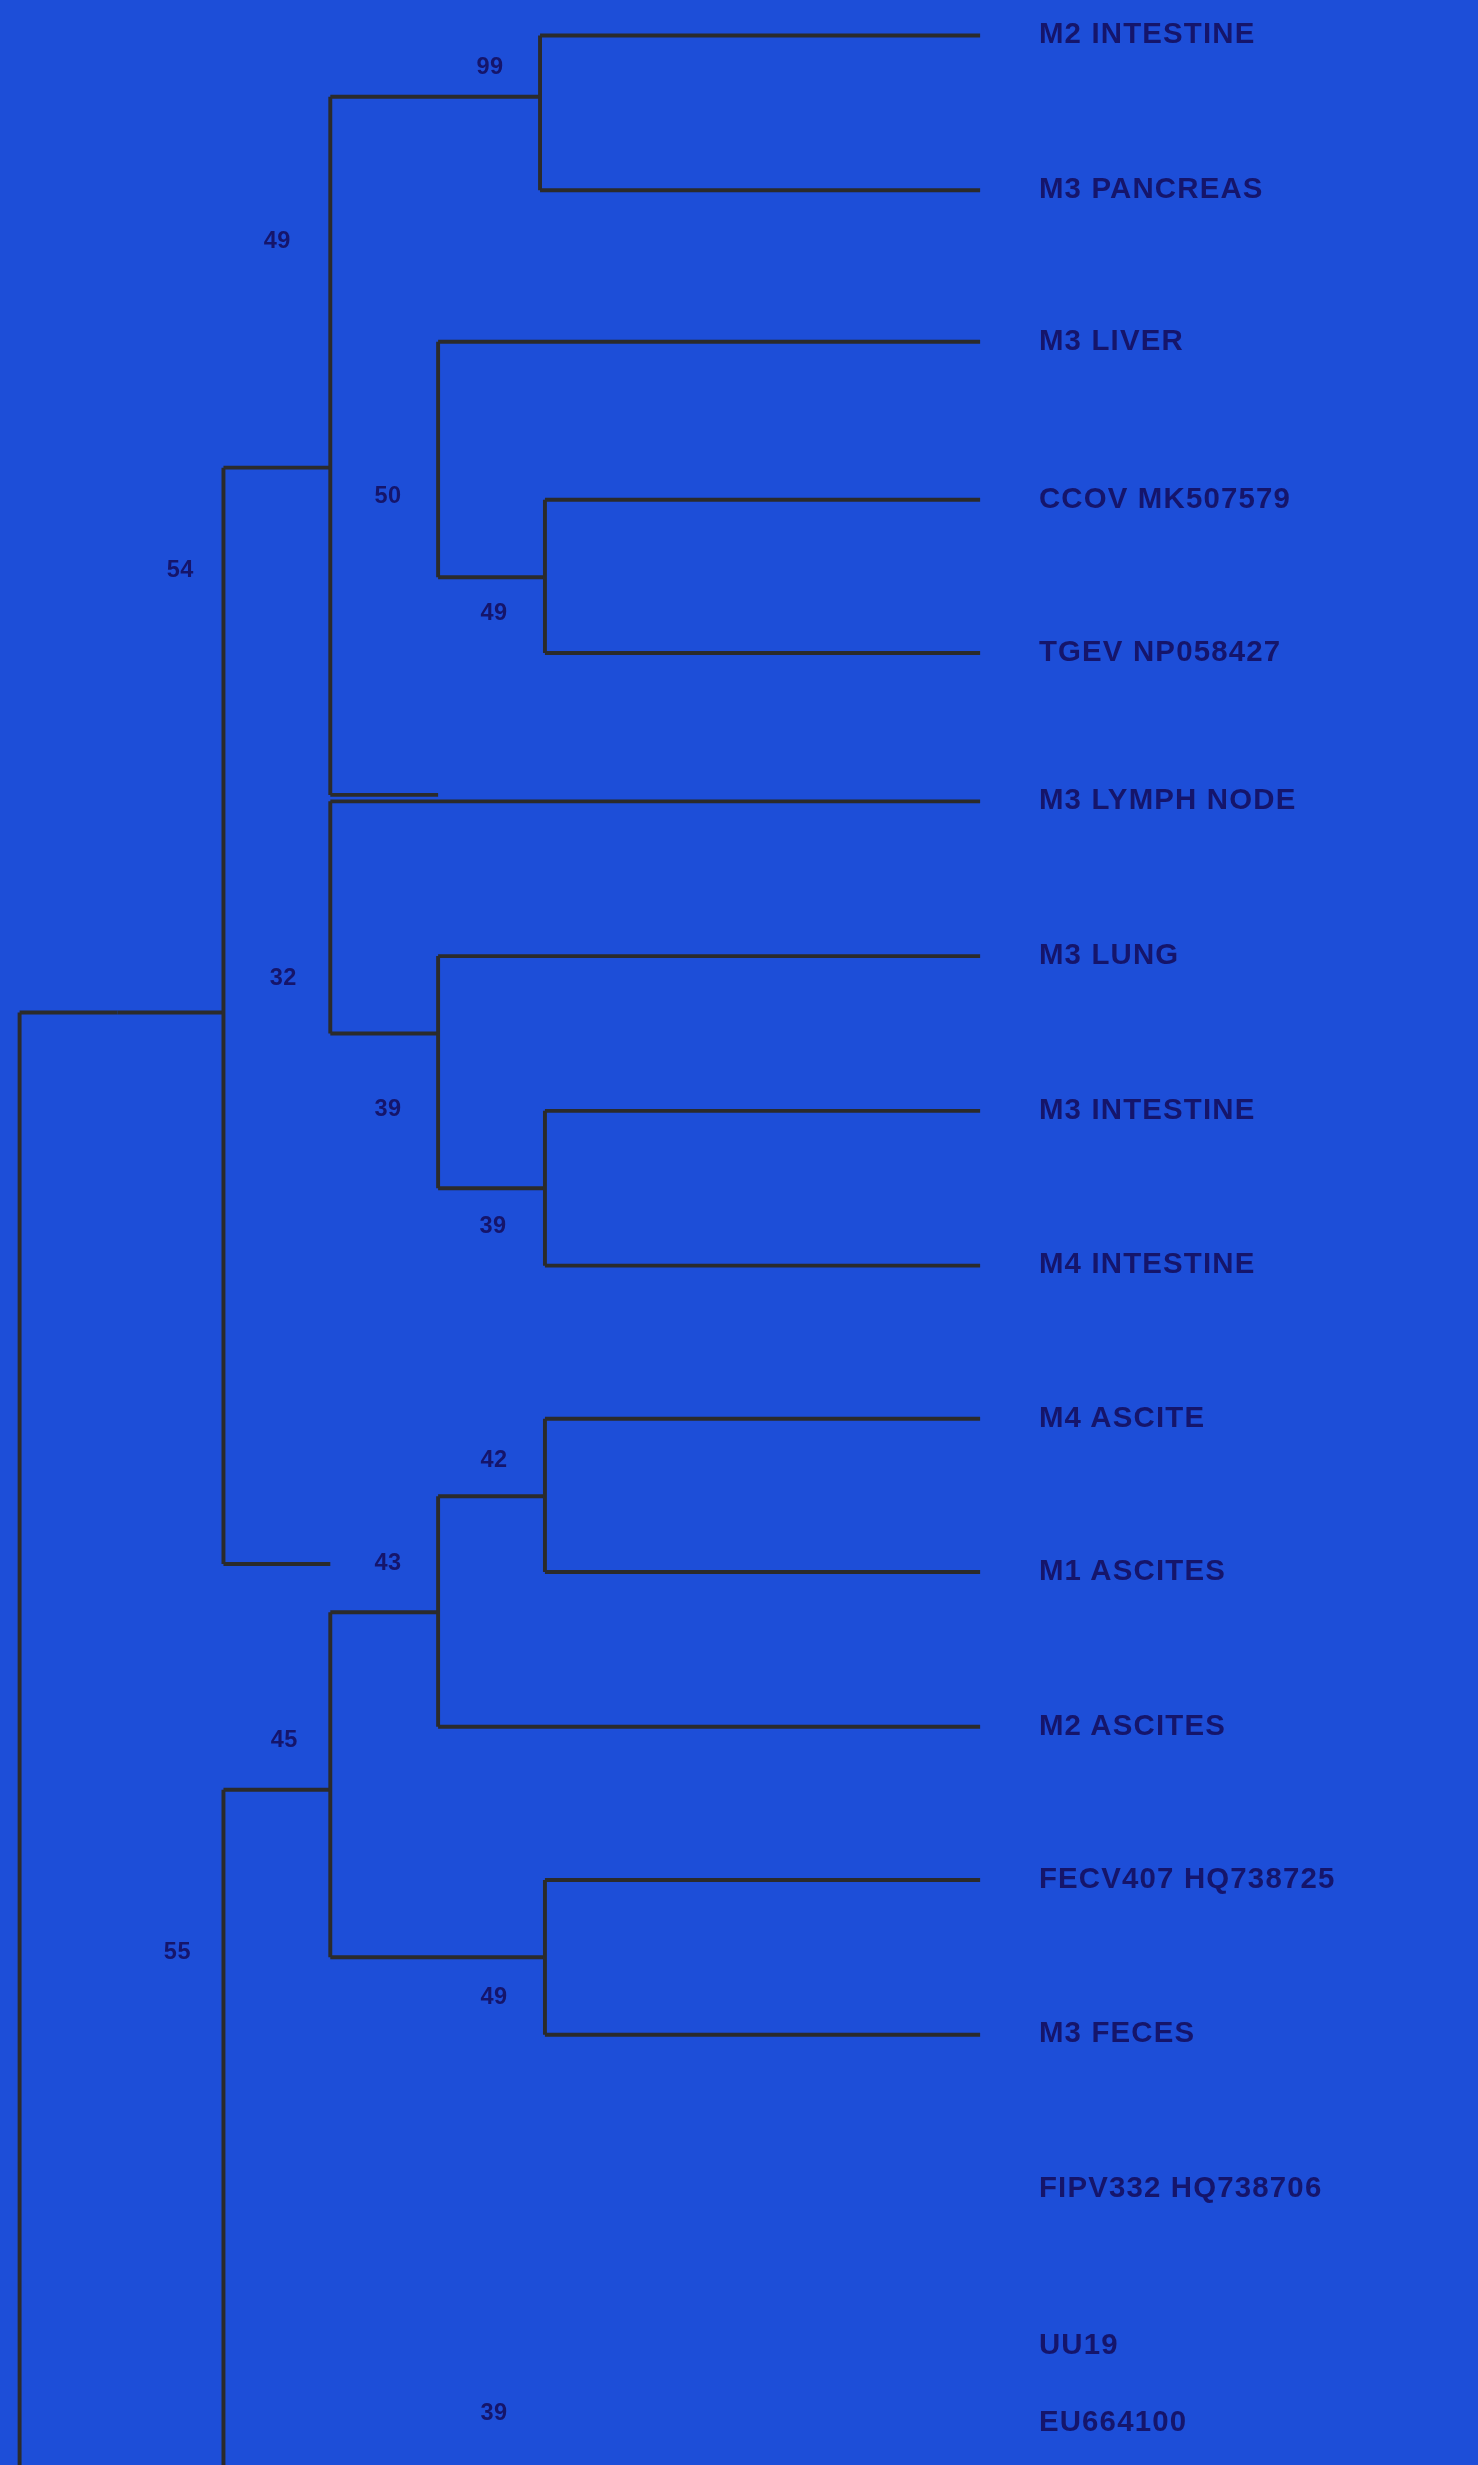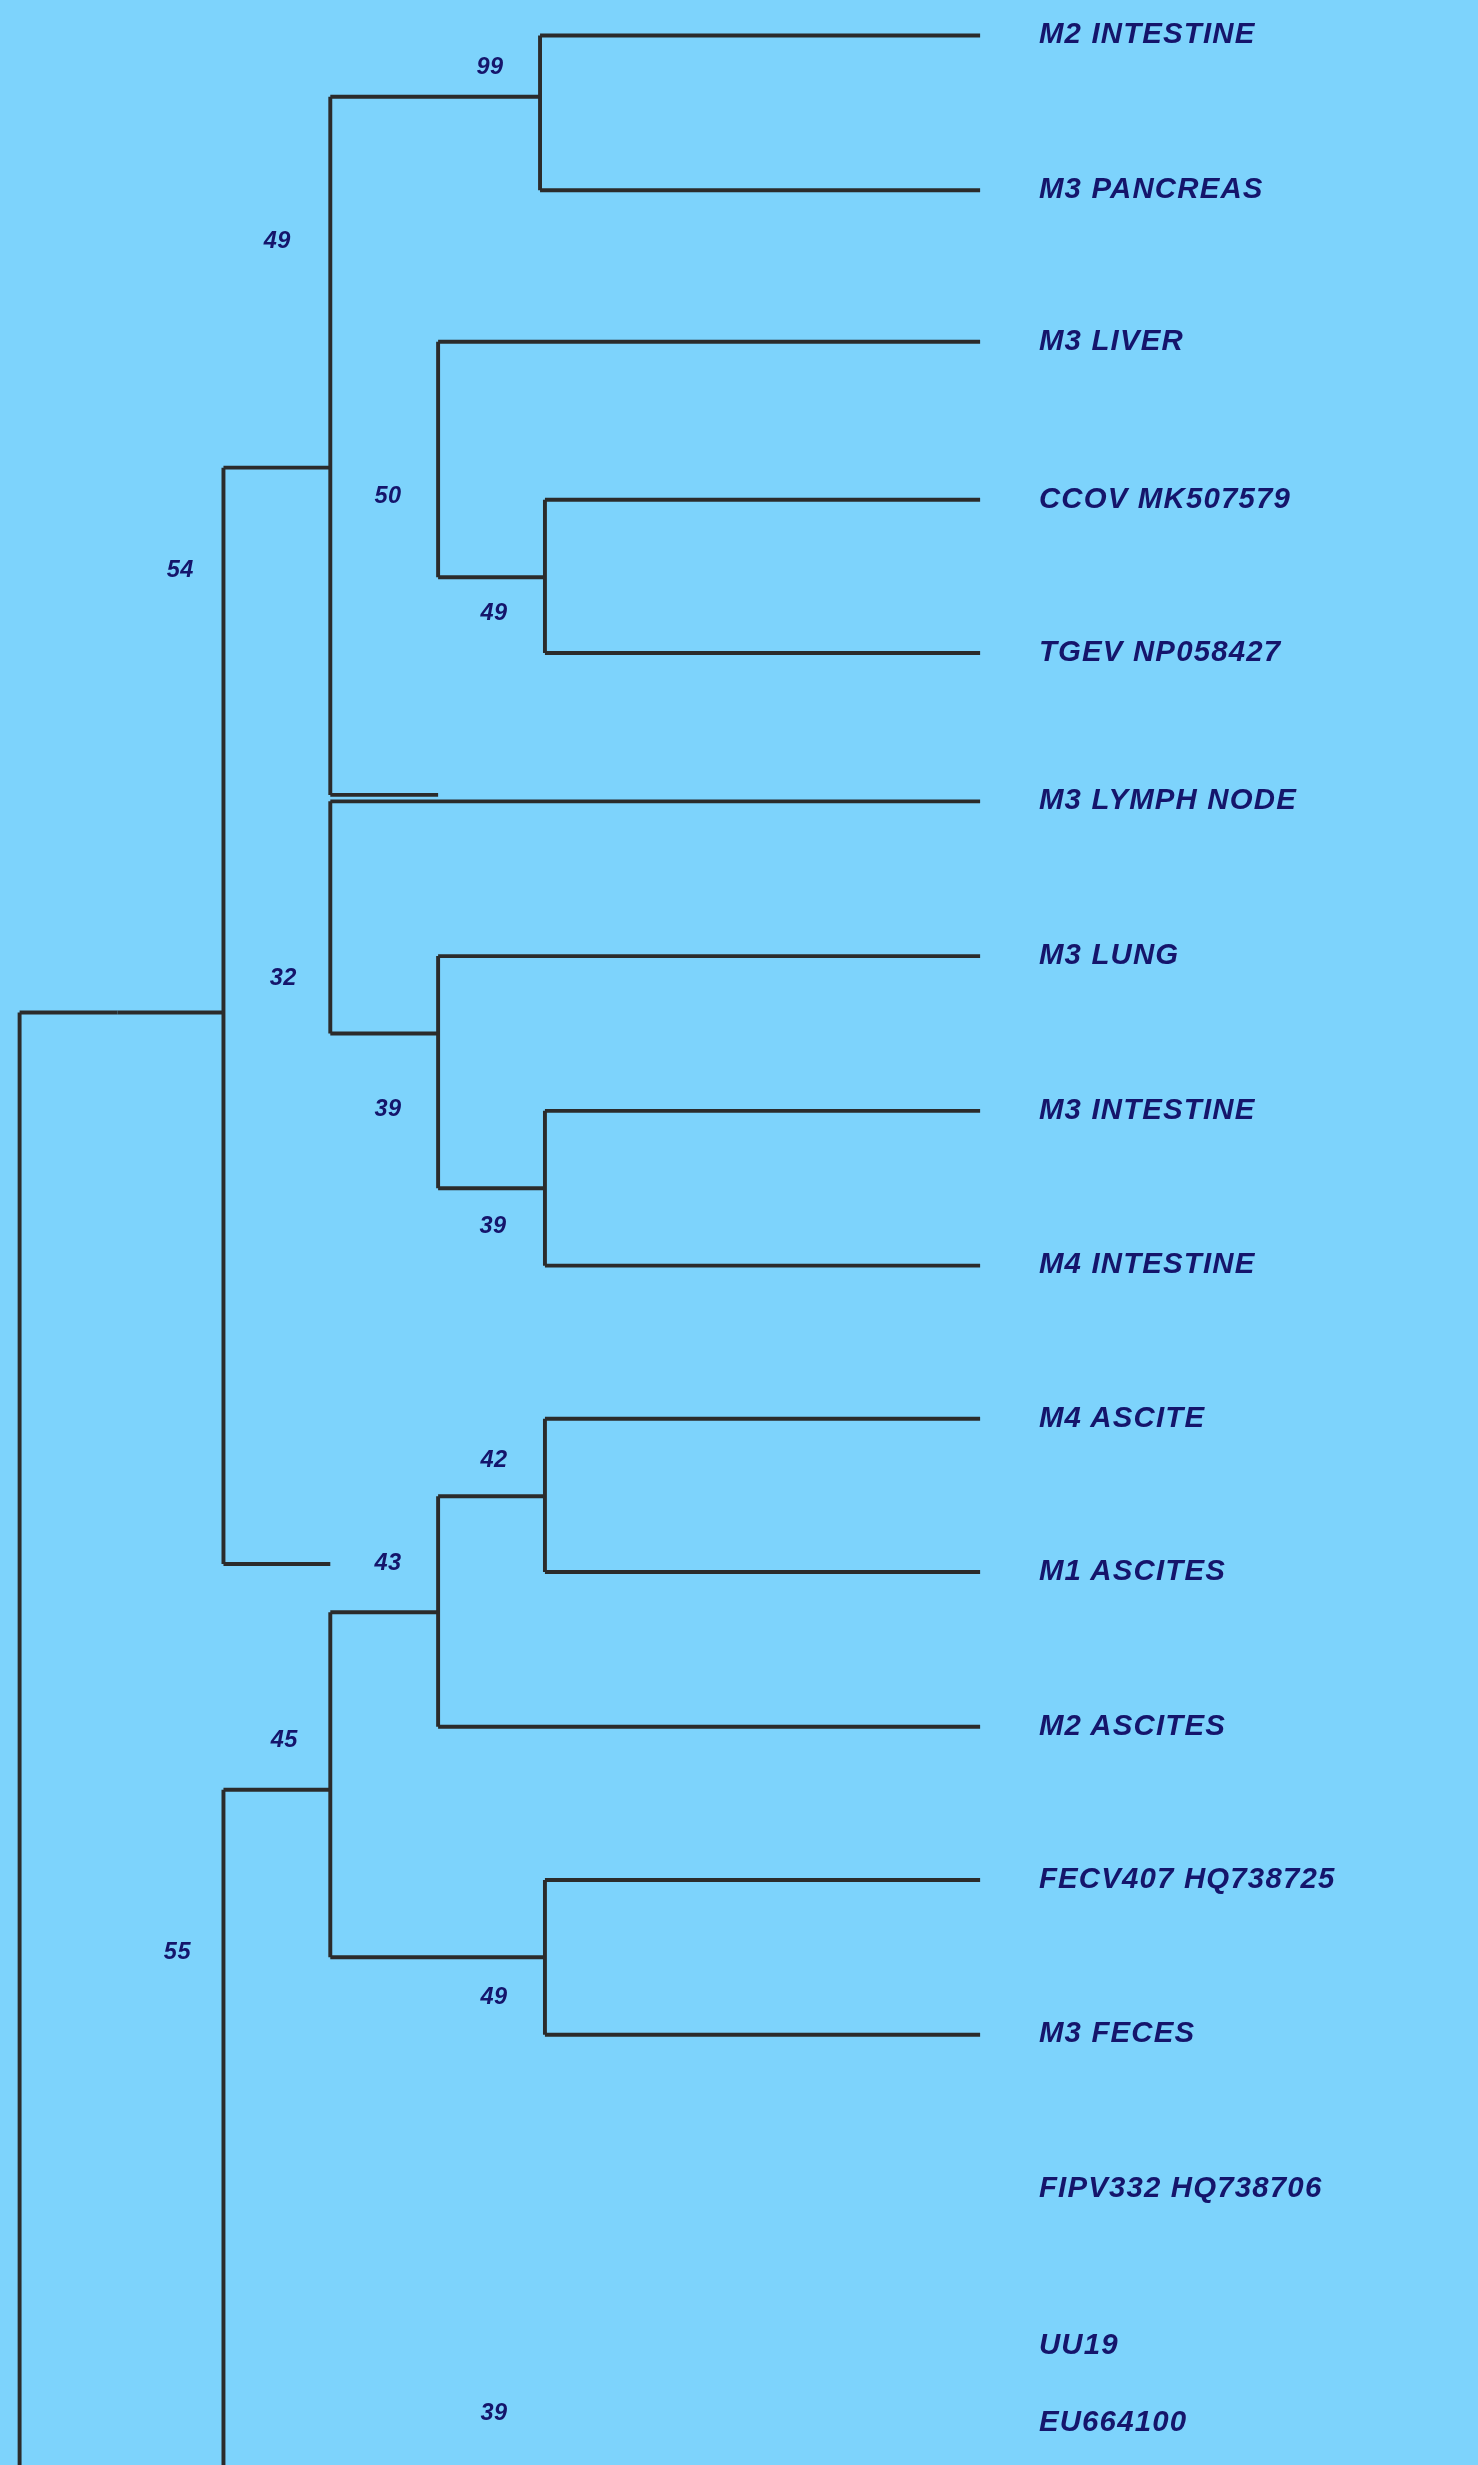--- a/index.html
+++ b/index.html
@@ -1,18 +1,18 @@
 <!DOCTYPE html>
 <html><head>
 <meta charset="utf-8">
 <title>Phylogenetic Tree</title>
 <style>
   html,body{margin:0;padding:0;background:#ffffff;}
   body{width:1478px;height:2465px;font-family:"Liberation Sans",sans-serif;}
-  #tree-root{position:relative;width:1478px;height:2465px;background:#7dd3fc;overflow:hidden;font-style:italic;}
+  #tree-root{position:relative;width:1478px;height:2465px;background:#1d4ed8;overflow:hidden;}
   svg#tree-svg{position:absolute;left:0;top:0;width:1478px;height:2465px;display:block;}
   .branch{stroke:#2b2b2b;stroke-width:4;fill:none;stroke-linecap:butt;}
   .tip-label{font-family:"Liberation Sans",sans-serif;font-size:30px;font-weight:bold;
              fill:#15156b;letter-spacing:1.2px;dominant-baseline:middle;}
   .support-label{font-family:"Liberation Sans",sans-serif;font-size:24px;font-weight:bold;
              fill:#15156b;letter-spacing:0.5px;text-anchor:middle;dominant-baseline:middle;}
 </style>
 </head>
 <body>
 

